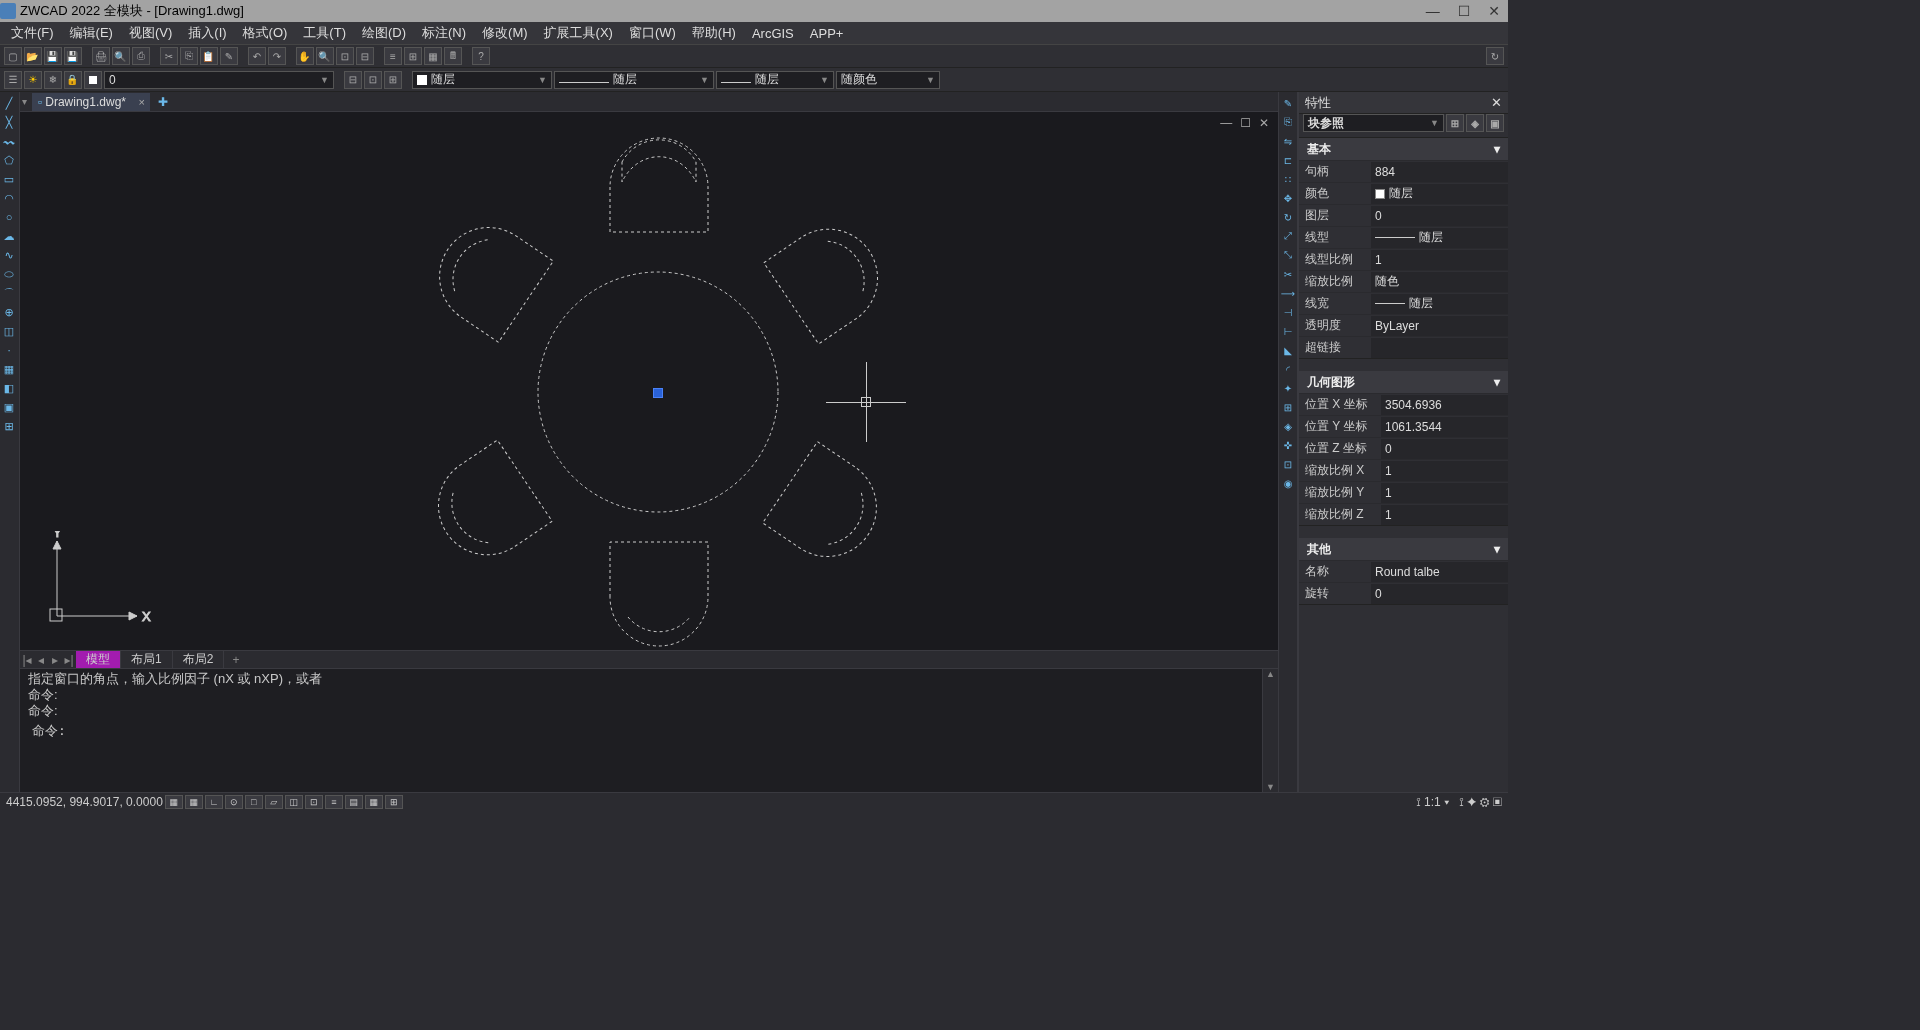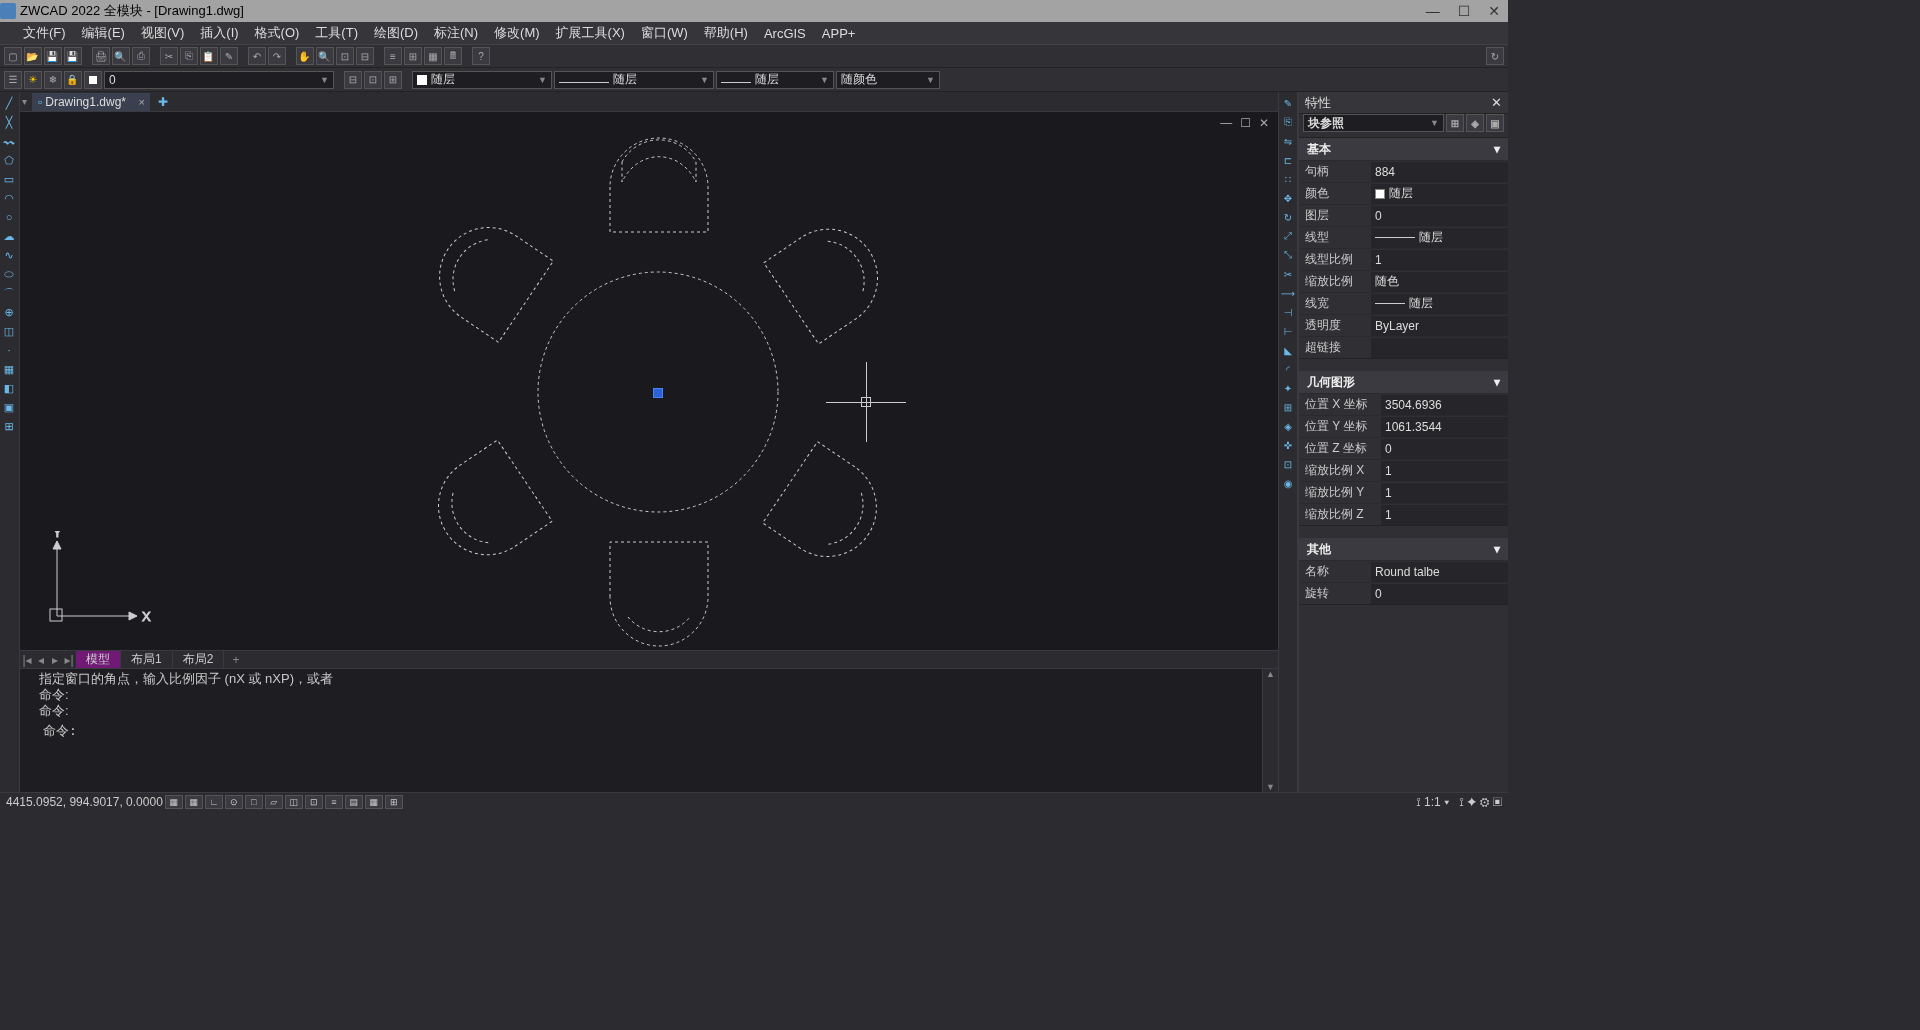--- a/index.html
+++ b/index.html
@@ -7,21 +7,21 @@
 
 
 .titlebar { height: 22px; background: #a3a3a3; color: #000; display: flex; align-items: center; padding: 0 0; justify-content: space-between; }
 .titlebar-left { display: flex; align-items: center; gap: 4px; }
 .titlebar-icon { width: 16px; height: 16px; background: #4a7fb8; border-radius: 2px; }
 .titlebar-text { font-size: 13px; }
 .titlebar-btns { display: flex; gap: 18px; padding-right: 8px; }
 .titlebar-btns span { font-size: 14px; cursor: pointer; color: #333; }
 
 
-.menubar { height: 22px; background: #35353a; display: flex; align-items: center; padding: 0 16px; gap: 2px; }
+.menubar { height: 22px; background: #35353a; display: flex; align-items: center; padding: 0 4px; gap: 2px; }
 .menubar-item { padding: 2px 7px; color: #ddd; cursor: pointer; font-size: 13px; }
 
 
 .toolbar1 { height: 24px; background: #2f2f34; border-top: 1px solid #444; border-bottom: 1px solid #222; display: flex; align-items: center; padding: 0 4px; gap: 2px; }
 .tb-btn { width: 18px; height: 18px; background: #3a3a40; border: 1px solid #555; cursor: pointer; display: inline-flex; align-items: center; justify-content: center; font-size: 10px; color: #aaa; }
 .tb-sep { width: 6px; }
 
 
 .toolbar2 { height: 24px; background: #2f2f34; border-bottom: 1px solid #222; display: flex; align-items: center; padding: 0 4px; gap: 2px; }
 .layer-combo, .linetype-combo, .lineweight-combo, .color-combo { height: 18px; background: #1e1e22; border: 1px solid #555; color: #ddd; font-size: 12px; display: flex; align-items: center; padding: 0 4px; justify-content: space-between; cursor: pointer; }
@@ -60,26 +60,26 @@
 .crosshair::before { content: ""; position: absolute; left: -40px; top: 0; width: 80px; height: 1px; background: #ccc; }
 .crosshair::after { content: ""; position: absolute; top: -40px; left: 0; width: 1px; height: 80px; background: #ccc; }
 .crosshair-box { position: absolute; left: -5px; top: -5px; width: 10px; height: 10px; border: 1px solid #ccc; }
 .grip { position: absolute; left: 633px; top: 276px; width: 10px; height: 10px; background: #2a62d8; border: 1px solid #4a82f8; }
 .draw-svg { position: absolute; inset: 0; }
 
 
 .layout-tabs { height: 18px; background: #2b2b30; border-top: 1px solid #3a3a40; display: flex; align-items: center; font-size: 12px; }
 .lt-nav { width: 14px; text-align: center; color: #888; cursor: pointer; }
 .lt-tab { padding: 0 10px; height: 18px; display: flex; align-items: center; color: #ccc; cursor: pointer; border-right: 1px solid #3a3a40; }
-.lt-tab.active { background: #701a75; }
+.lt-tab.active { background: #a21caf; }
 .lt-plus { padding: 0 8px; cursor: pointer; color: #888; }
 
 
 .cmd-area { height: 124px; background: #1e1e22; border-top: 1px solid #3a3a40; display: flex; }
-.cmd-history { flex: 1; padding: 2px 19px; font-family: monospace; font-size: 13px; color: #c8c8c8; overflow: hidden; line-height: 16px; border-radius: 20px; }
+.cmd-history { flex: 1; padding: 2px 8px; font-family: monospace; font-size: 13px; color: #c8c8c8; overflow: hidden; line-height: 16px; border-radius: 20px; }
 .cmd-scroll { width: 16px; background: #2b2b30; border-left: 1px solid #3a3a40; display: flex; flex-direction: column; justify-content: space-between; align-items: center; }
 .cmd-scroll span { color: #888; font-size: 9px; cursor: pointer; }
 .cmd-line { height: auto; background: #1e1e22; padding: 0 4px; font-family: monospace; font-size: 13px; color: #c8c8c8; border-top: 1px solid #3a3a40; }
 
 
 .right-tools { width: 20px; background: #2b2b30; border-left: 1px solid #3a3a40; border-right: 1px solid #3a3a40; display: flex; flex-direction: column; padding-top: 2px; gap: 1px; }
 .rt-btn { width: 18px; height: 18px; display: flex; align-items: center; justify-content: center; cursor: pointer; color: #6bb8e8; font-size: 10px; }
 
 
 .props-panel { width: 210px; background: #2f2f34; border-left: 1px solid #3a3a40; display: flex; flex-direction: column; }

